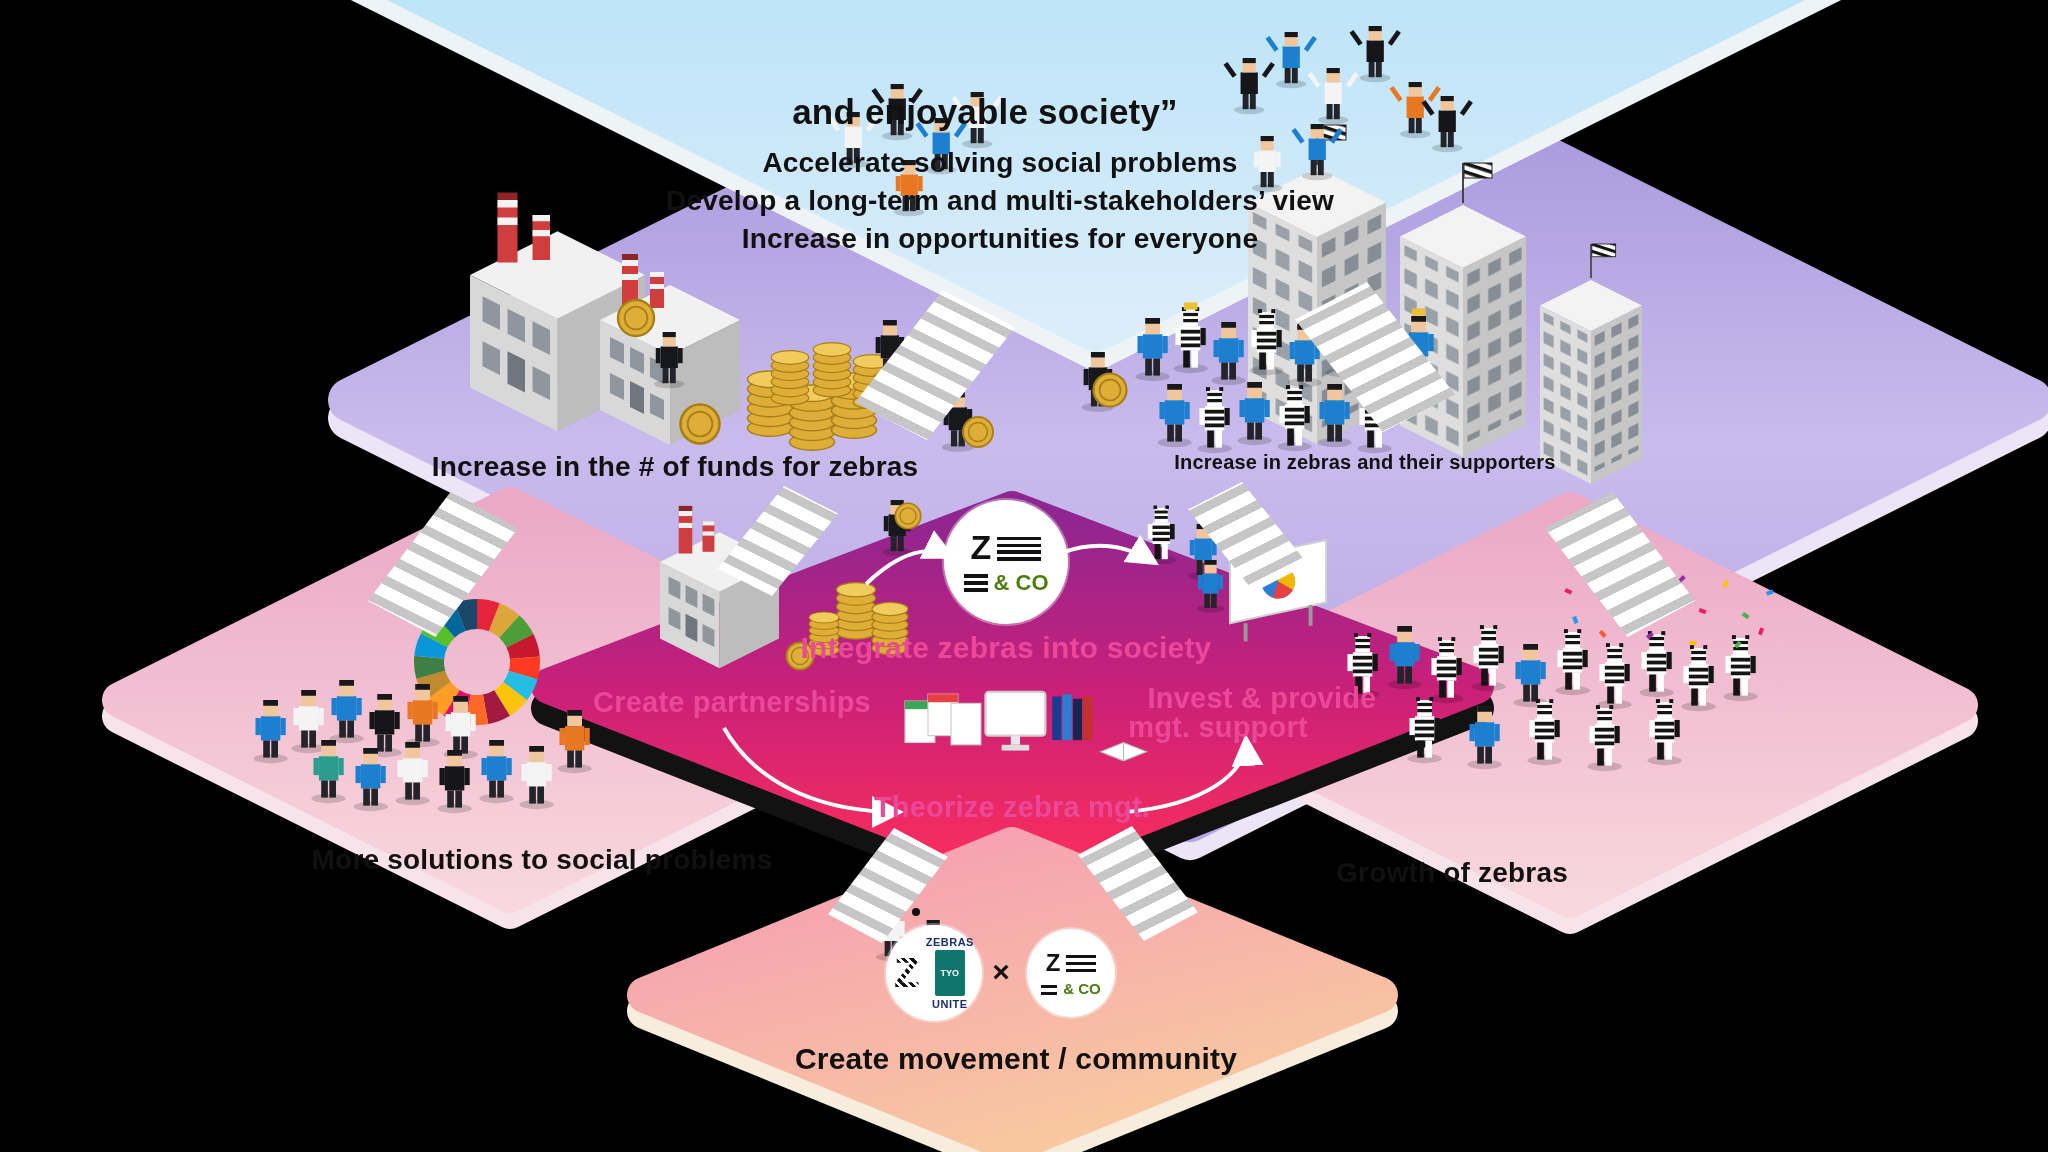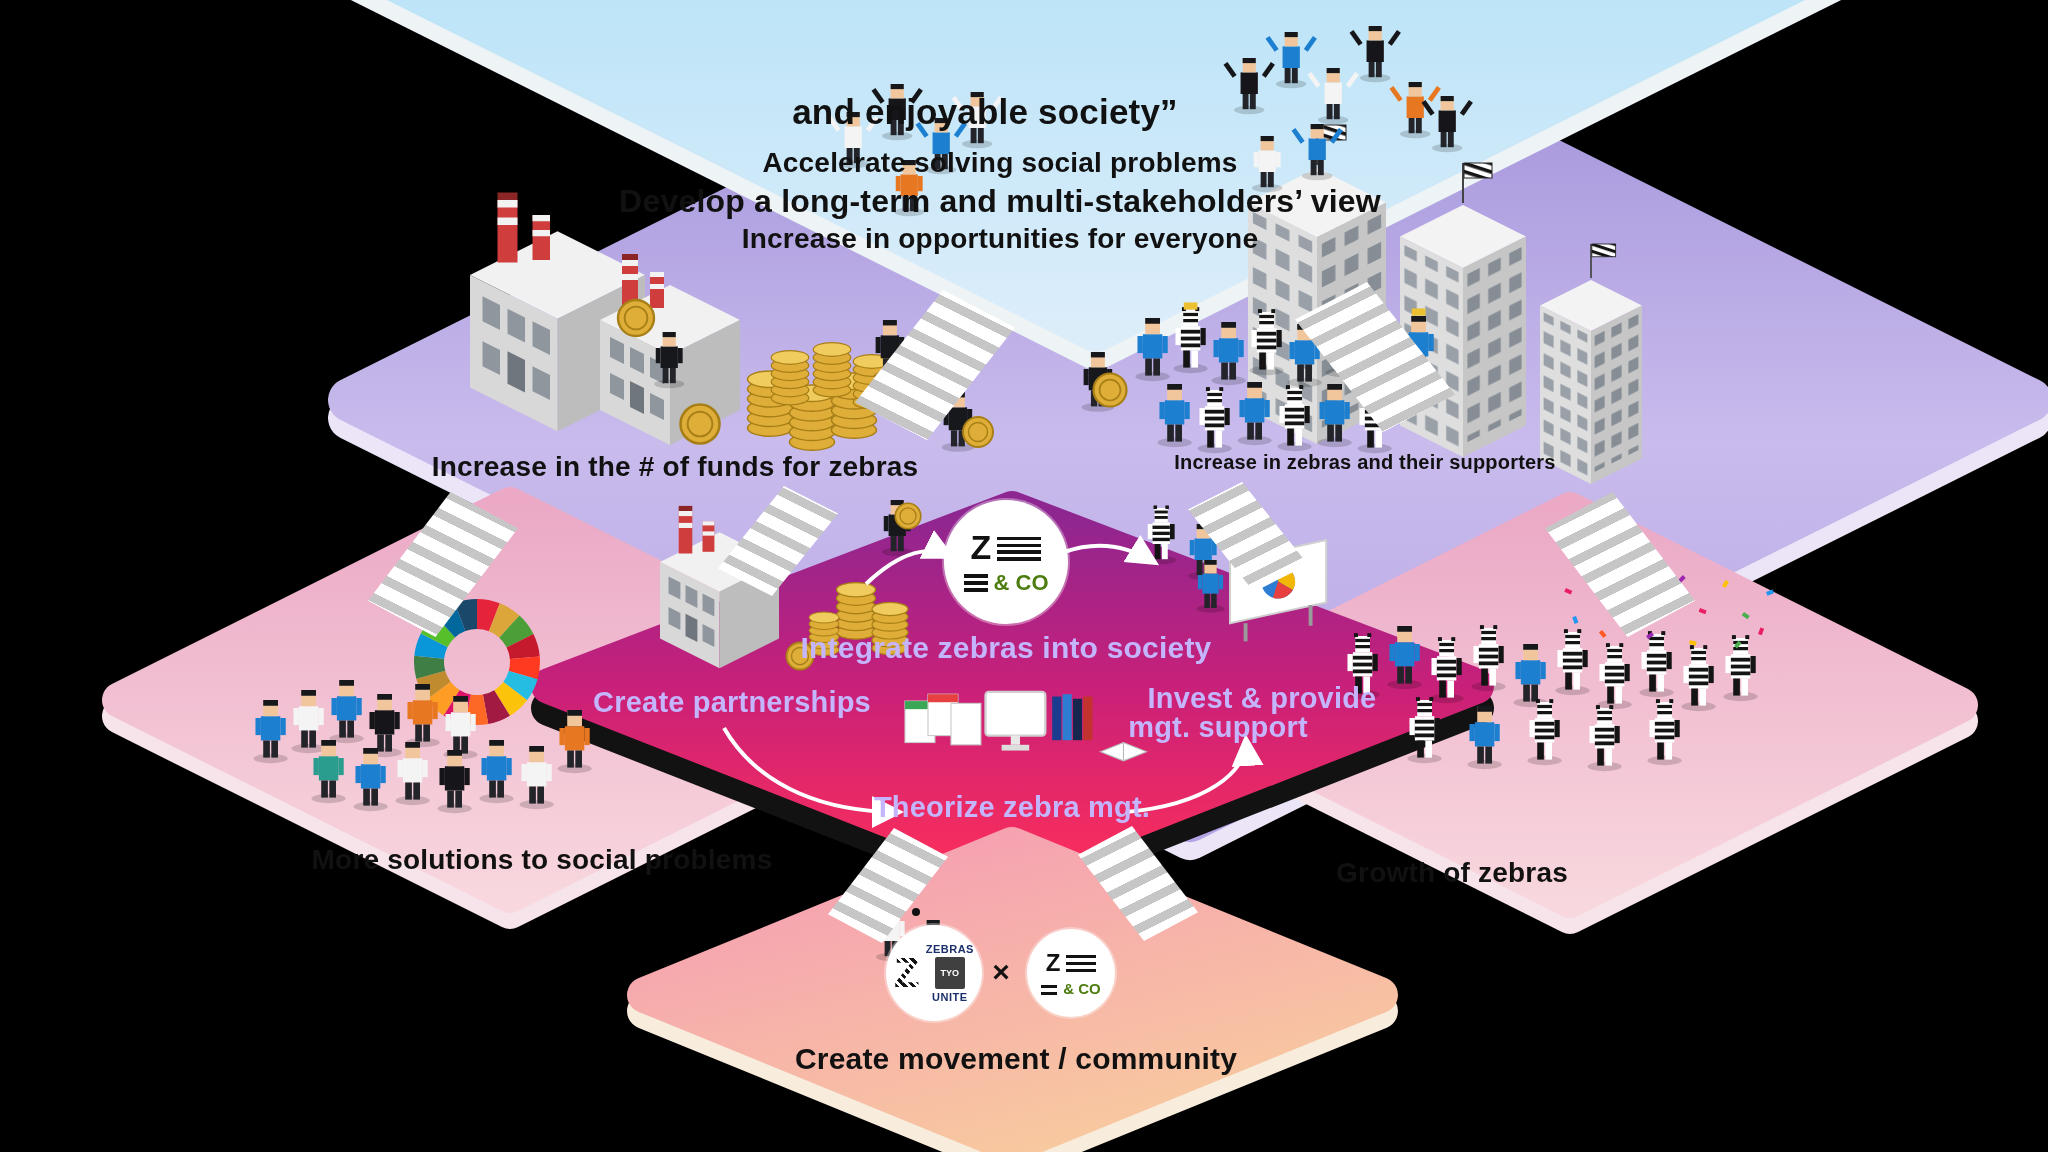--- a/index.html
+++ b/index.html
@@ -1,40 +1,40 @@
 <!DOCTYPE html>
 <html><head>
 <meta charset="utf-8">
 <style>
   html,body{margin:0;padding:0;background:#000;}
   #stage{position:relative;width:2048px;height:1152px;background:#000;overflow:hidden;
          font-family:"Liberation Sans",sans-serif;}
   #scene{position:absolute;left:0;top:0;}
   .txt{position:absolute;transform:translate(-50%,-50%);font-weight:800;color:#111;
        white-space:nowrap;letter-spacing:.2px;}
-  .txt.light{color:#c4b5fd;}
+  .txt.light{color:#ec4899;}
   .stair{position:absolute;}
   .sa{clip-path:polygon(55% 0%,100% 25%,45% 100%,0% 75%);
       background:repeating-linear-gradient(26.57deg,#ffffff 0 12px,#c6c6c6 12px 21px);}
   .sb{clip-path:polygon(45% 0%,100% 75%,55% 100%,0% 25%);
       background:repeating-linear-gradient(-26.57deg,#ffffff 0 12px,#c6c6c6 12px 21px);}
   .logo-circle{position:absolute;background:#fff;border-radius:50%;display:flex;
        flex-direction:column;align-items:center;justify-content:center;gap:3px;
        box-shadow:0 0 0 2px rgba(255,255,255,.35);}
   .zrow{display:flex;align-items:center;gap:6px;}
   .stripes{background:repeating-linear-gradient(0deg,#111 0 3.5px,#fff 3.5px 7px);}
   .zbig{font-weight:800;color:#111;}
   .zco-co{font-weight:800;color:#4d7c0f;}
   #zu-logo{flex-direction:row;gap:6px;}
   .zu-col{display:flex;flex-direction:column;align-items:center;gap:2px;}
   .zu-z{font-size:42px;font-weight:800;line-height:1;
         background:repeating-linear-gradient(45deg,#141414 0 3px,#ffffff 3px 6px);
         -webkit-background-clip:text;background-clip:text;color:transparent;}
   .zu-name{font-size:11px;font-weight:700;color:#1c2f6b;letter-spacing:.5px;}
-  .zu-tyo{font-size:9px;font-weight:800;color:#fff;background:#404040;padding:11px 6px;border-radius:2px;}
+  .zu-tyo{font-size:9px;font-weight:800;color:#fff;background:#0f766e;padding:18px 6px;border-radius:2px;}
   .times{position:absolute;transform:translate(-50%,-50%);font-weight:800;color:#111;}
 </style>
 </head>
 <body>
 
 <div id="stage">
 
 <svg id="scene" width="2048" height="1152" viewBox="0 0 2048 1152">
   <defs>
     <linearGradient id="gTop" x1="0" y1="0" x2="0" y2="1">
@@ -423,21 +423,21 @@
     <span class="stripes" style="width:30px;height:18px;"></span>
   </div>
   <div class="zrow">
     <span class="stripes" style="width:16px;height:13px;"></span>
     <span class="zco-co" style="font-size:15px;">&amp; CO</span>
   </div>
 </div>
 
 <div class="txt" style="left:985px;top:112px;font-size:35px;">and enjoyable society”</div>
 <div class="txt" style="left:1000px;top:163px;font-size:28px;">Accelerate solving social problems</div>
-<div class="txt" style="left:1000px;top:201px;font-size:32px;">Develop a long-term and multi-stakeholders’ view</div>
+<div class="txt" style="left:1000px;top:201px;font-size:28px;">Develop a long-term and multi-stakeholders’ view</div>
 <div class="txt" style="left:1000px;top:239px;font-size:28px;">Increase in opportunities for everyone</div>
 
 <div class="txt" style="left:675px;top:467px;font-size:28px;">Increase in the # of funds for zebras</div>
 <div class="txt" style="left:1365px;top:462px;font-size:20px;">Increase in zebras and their supporters</div>
 
 <div class="txt light" style="left:1006px;top:648px;font-size:30px;">Integrate zebras into society</div>
 <div class="txt light" style="left:732px;top:702px;font-size:29px;">Create partnerships</div>
 <div class="txt light" style="left:1262px;top:698px;font-size:29px;">Invest &amp; provide</div>
 <div class="txt light" style="left:1218px;top:727px;font-size:29px;">mgt. support</div>
 <div class="txt light" style="left:1012px;top:807px;font-size:29px;">Theorize zebra mgt.</div>

